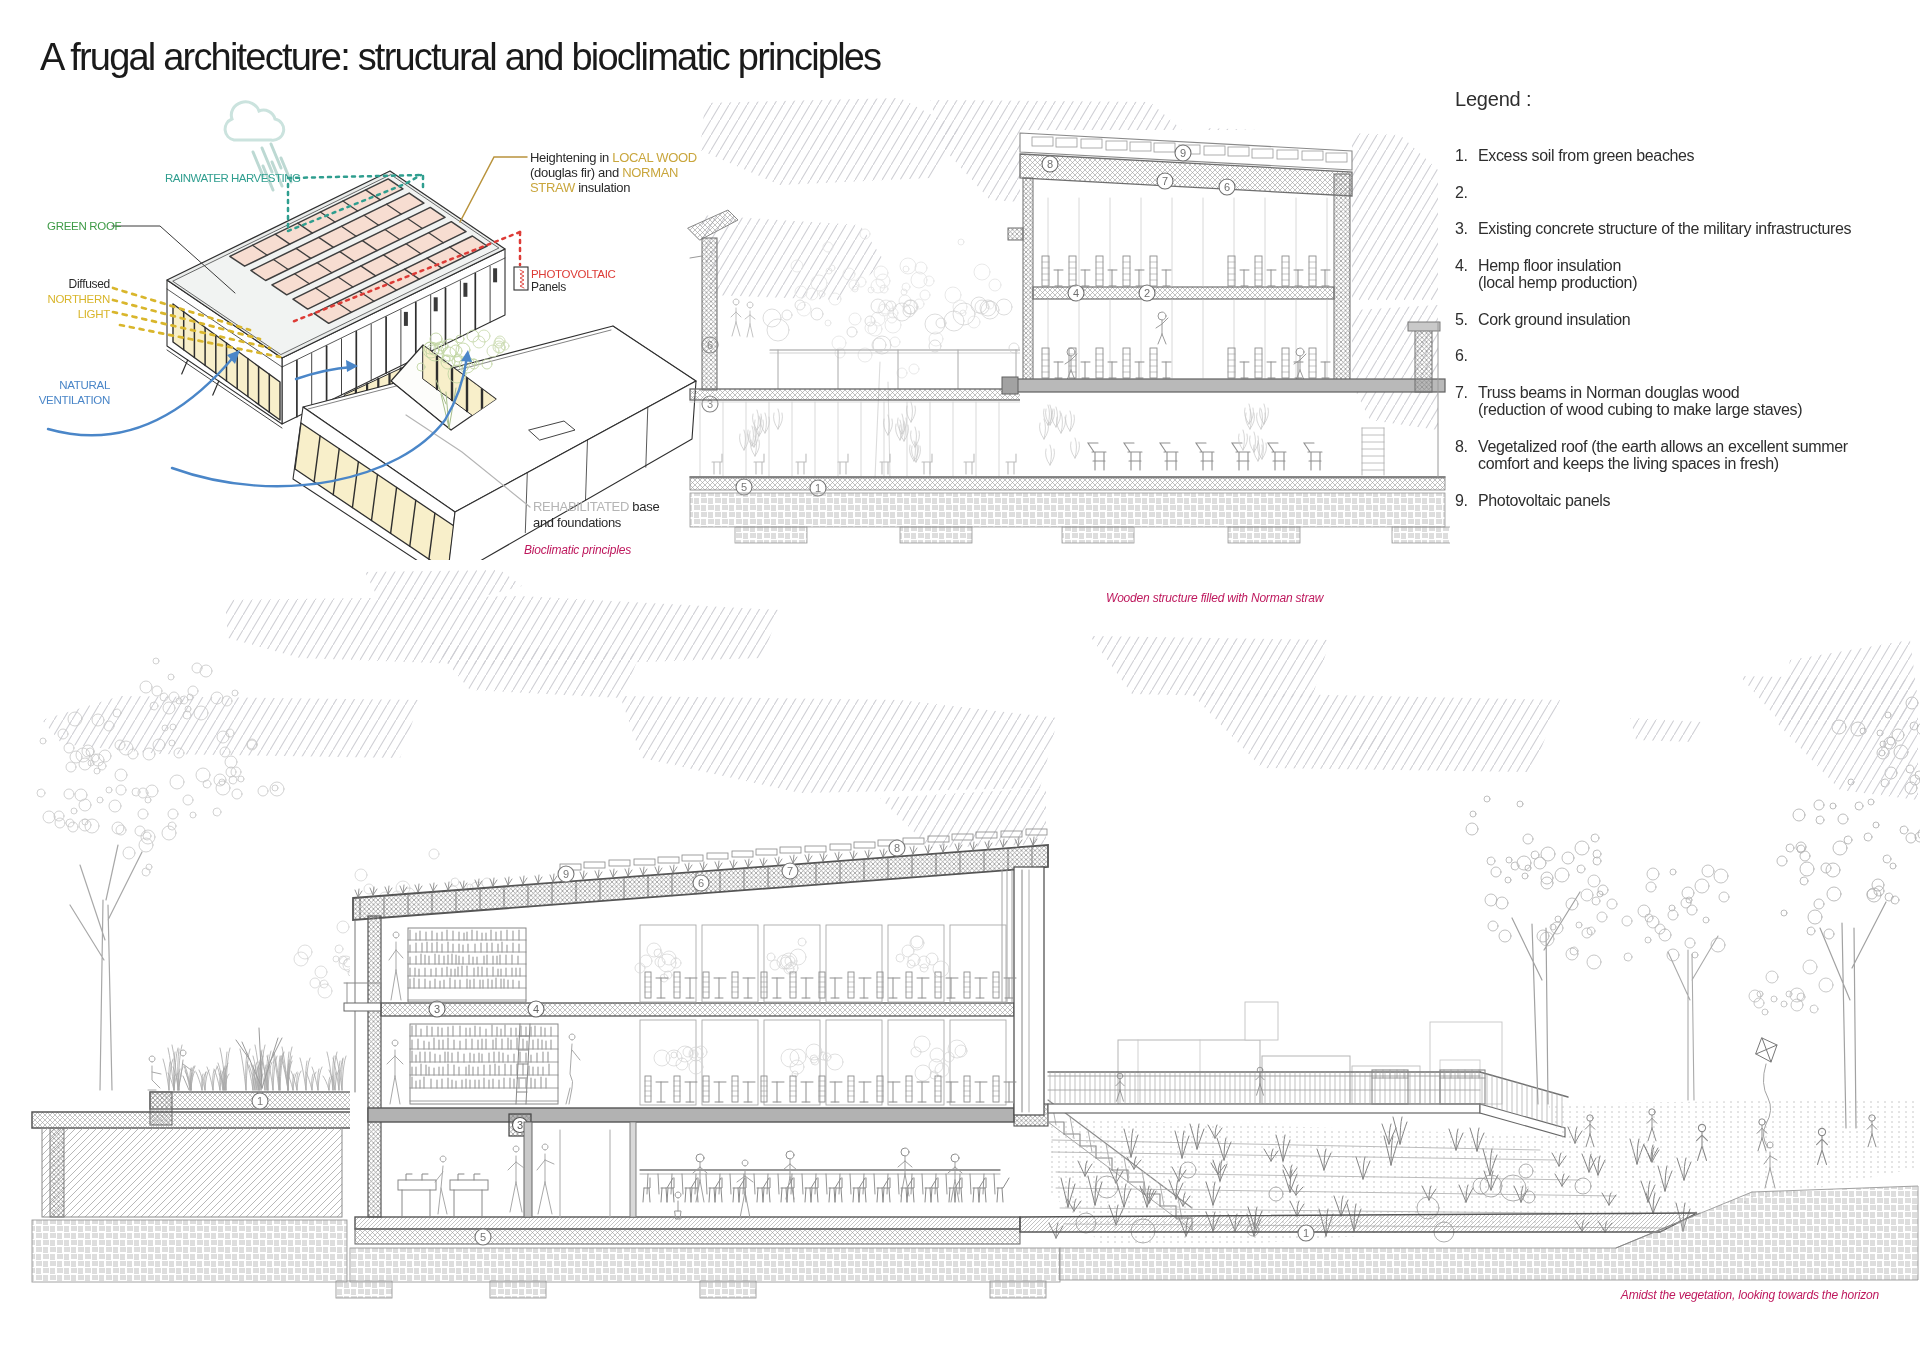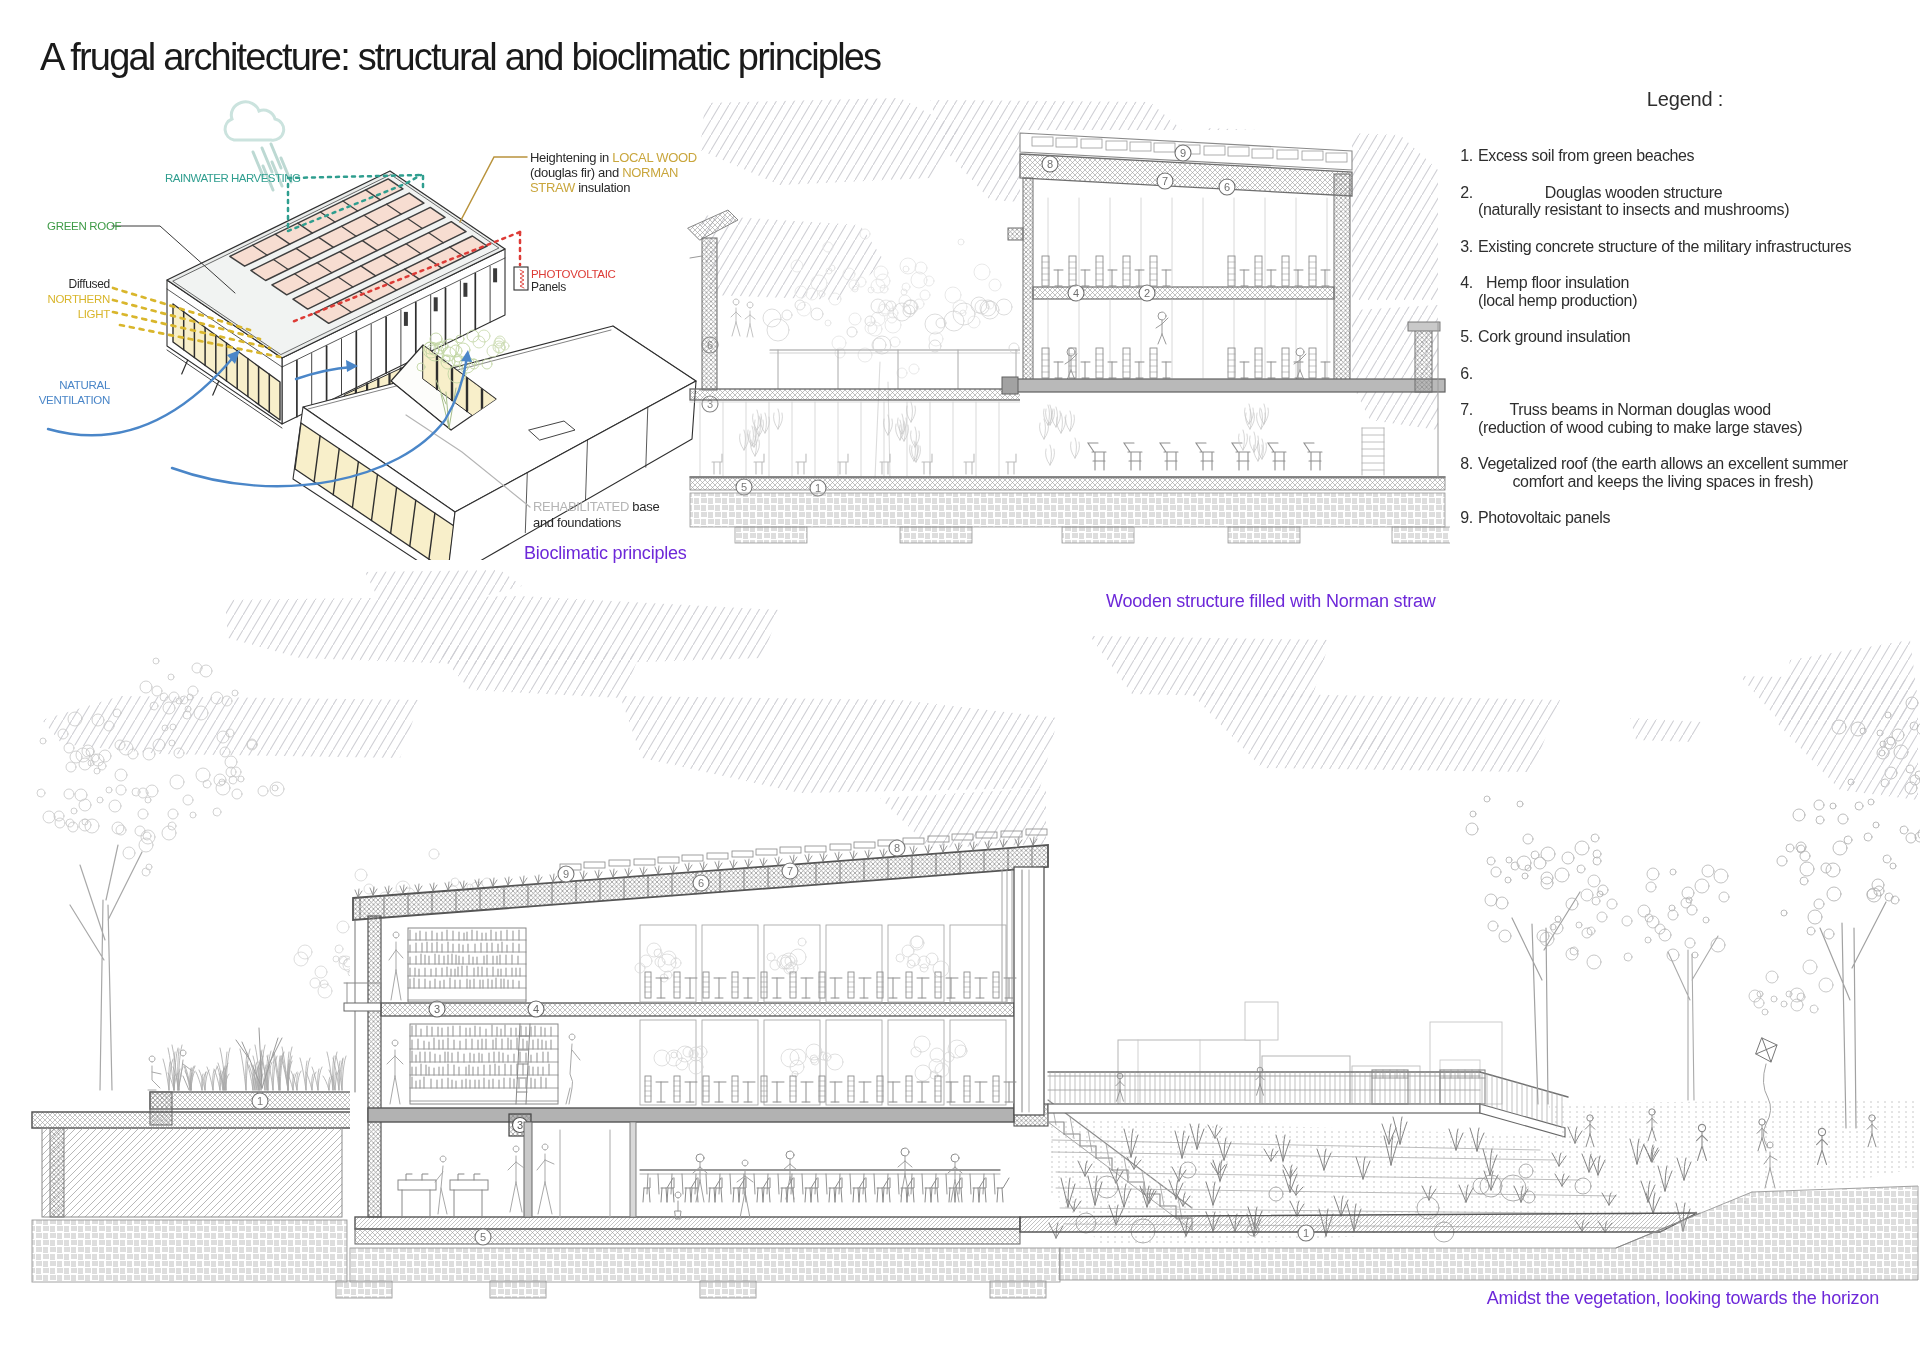--- a/index.html
+++ b/index.html
@@ -1,39 +1,38 @@
 <!DOCTYPE html>
 <html><head>
 <meta charset="utf-8">
 <style>
   html,body{margin:0;padding:0;background:#ffffff;width:1920px;height:1357px;overflow:hidden;}
   *{box-sizing:border-box;}
   body{font-family:"Liberation Sans", sans-serif;}
   .abs{position:absolute;}
   #title{left:40px;top:36px;font-size:38px;font-weight:normal;color:#1a1a1a;letter-spacing:-1.8px;}
-  .cap{font-size:18px;color:#6d28d9;letter-spacing:-0.2px;white-space:nowrap;}
-  #legend{left:1455px;top:88px;width:460px;font-size:16px;color:#2e2e2e;letter-spacing:-0.35px;text-align:center;}
+  .cap{font-size:12px;color:#be185d;letter-spacing:-0.2px;white-space:nowrap;font-style:italic;}
+  #legend{left:1455px;top:88px;width:460px;font-size:16px;color:#2e2e2e;letter-spacing:-0.35px;}
   #legend .hd{font-size:20px;letter-spacing:-0.2px;margin-bottom:36px;}
   #legend .it{margin-bottom:19px;line-height:17.5px;display:flex;}
   #legend .n{width:23px;flex:none;}
 </style>
 </head>
 <body>
 
 <div class="abs" id="title">A frugal architecture: structural and bioclimatic principles</div>
 
 <div class="abs" id="legend">
   <div class="hd">Legend :</div>
   <div class="it">
       <span class="n">1.</span>
       <span>Excess soil from green beaches</span>
     </div>
   <div class="it">
       <span class="n">2.</span>
-      <span>Douglas wooden structure<br>(naturally resistant to insects and mushrooms)</span>
     </div>
   <div class="it">
       <span class="n">3.</span>
       <span>Existing concrete structure of the military infrastructures</span>
     </div>
   <div class="it">
       <span class="n">4.</span>
       <span>Hemp floor insulation<br>(local hemp production)</span>
     </div>
   <div class="it">

